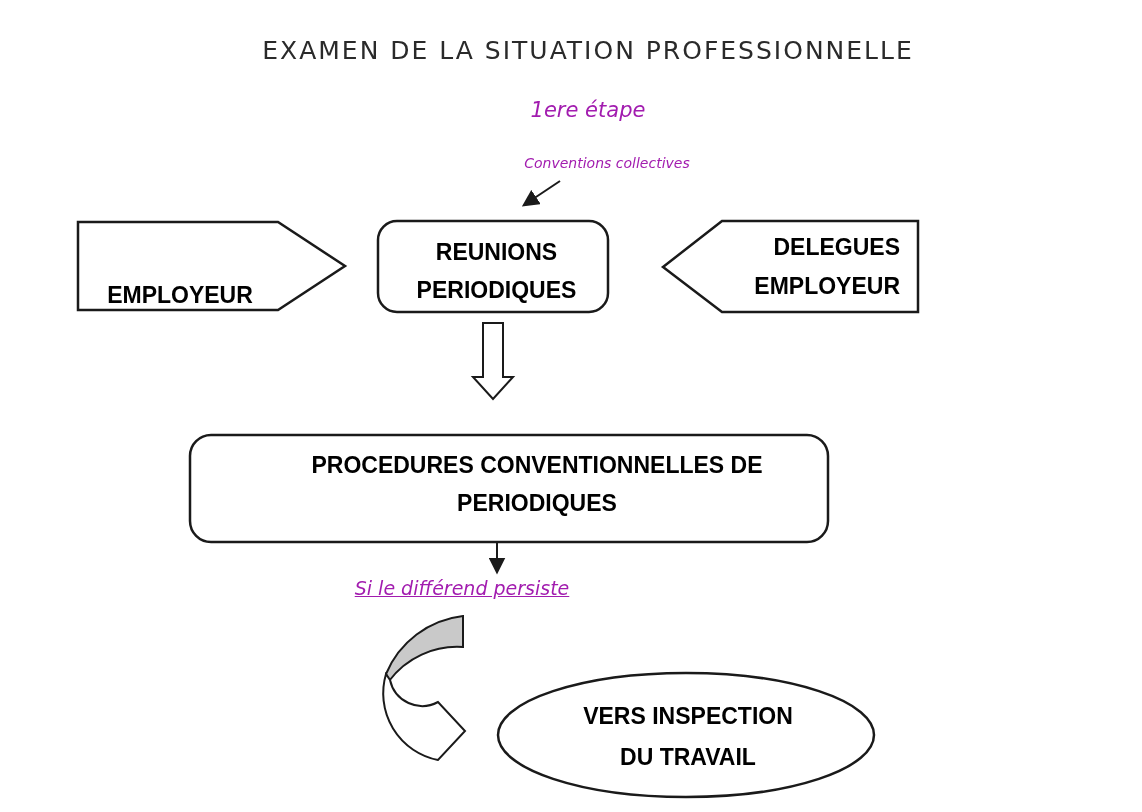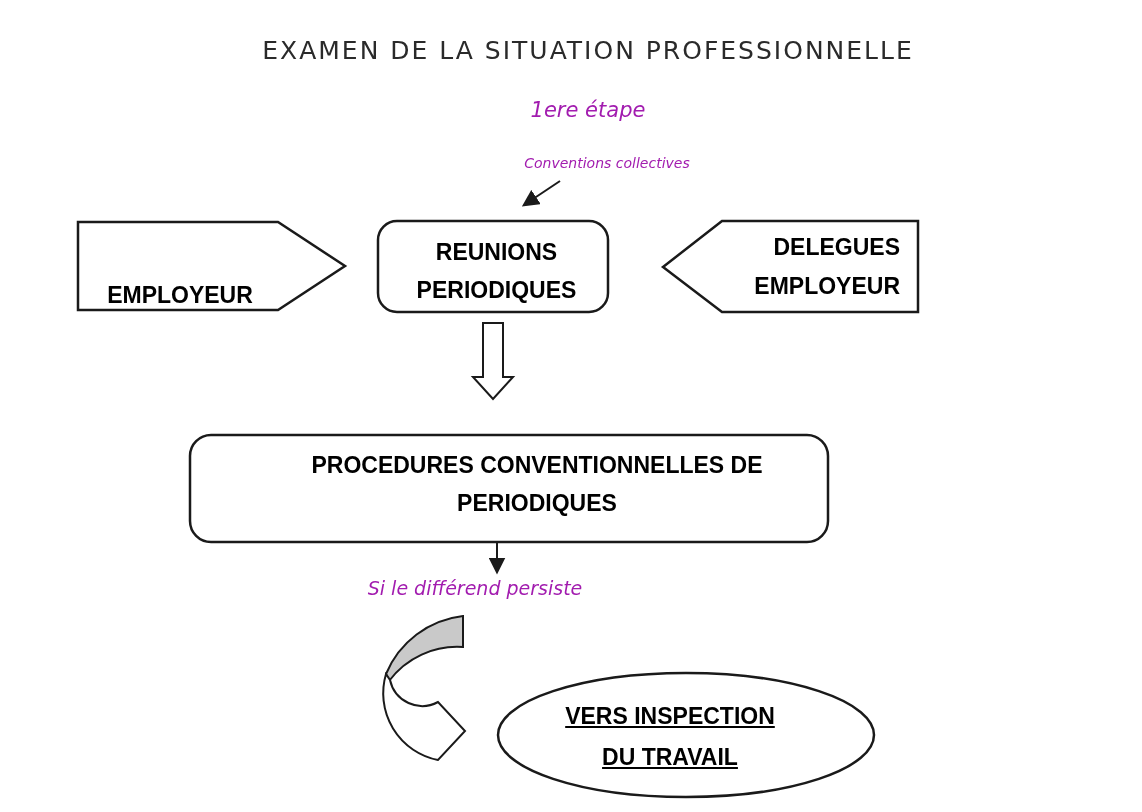--- a/index.html
+++ b/index.html
@@ -31,28 +31,28 @@
     left: 238px; top: 36px; width: 700px;
     font-family: "DejaVu Sans", sans-serif;
     font-size: 25px; letter-spacing: 2px; color: #2a2a2a; font-weight: 400;
   }
   .hand {
     font-family: "DejaVu Sans", sans-serif;
     font-style: italic; font-weight: 500; color: #a21caf;
   }
   .step  { left: 438px; top: 98px;  width: 300px; font-size: 21px; }
   .conv  { left: 457px; top: 155px; width: 300px; font-size: 14px; }
-  .pers  { left: 325px; top: 577px; width: 300px; font-size: 19px; }
+  .pers  { left: 312px; top: 577px; width: 300px; font-size: 19px; text-decoration: underline; }
 
   .nodelabel { font-weight: bold; font-size: 23px; line-height: 38px; }
   .lbl-employeur  { left: 80px;  top: 228px; width: 200px; margin-top: 48px; }
   .lbl-reunions   { left: 378px; top: 233px; width: 213px; padding-left: 12px; }
   .lbl-delegues   { left: 700px; top: 228px; width: 200px; line-height: 39px; text-align: right; }
   .lbl-procedures { left: 190px; top: 446px; width: 638px; padding-left: 28px; }
-  .lbl-inspection { left: 482px; top: 696px; width: 376px; line-height: 41px; text-decoration: underline; }
+  .lbl-inspection { left: 500px; top: 696px; width: 376px; line-height: 41px; }
 </style>
 </head>
 <body>
 
 <div id="canvas">
 
   <svg id="shapes" width="1142" height="812" viewBox="0 0 1142 812">
     <defs>
       <marker id="arrowhead" viewBox="0 0 10 10" refX="8.5" refY="5" markerWidth="8.5" markerHeight="8.5" orient="auto-start-reverse">
         <path d="M0,0 L10,5 L0,10 Z" class="ahead"></path>

